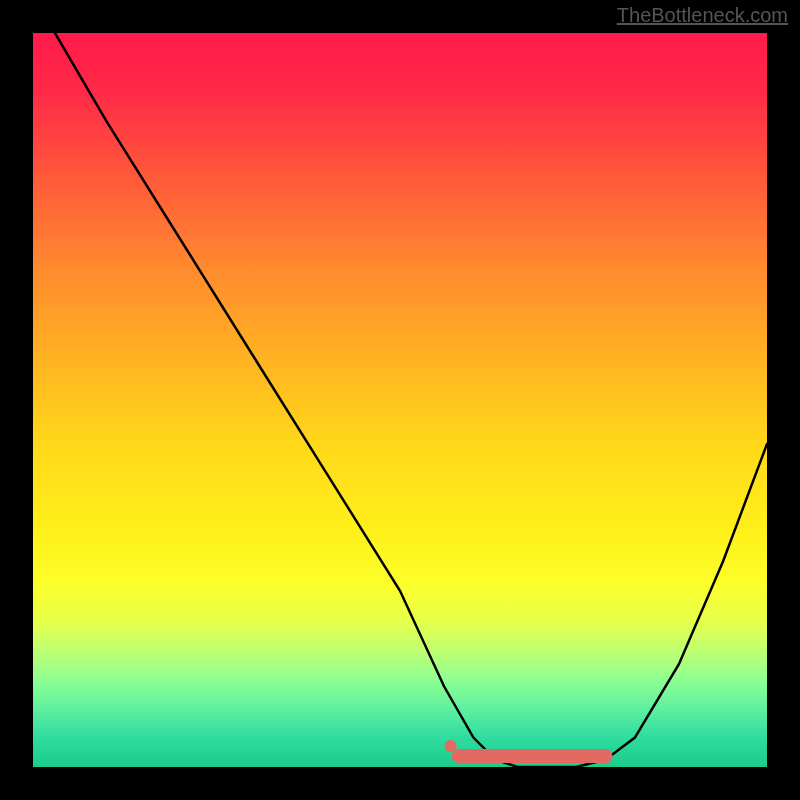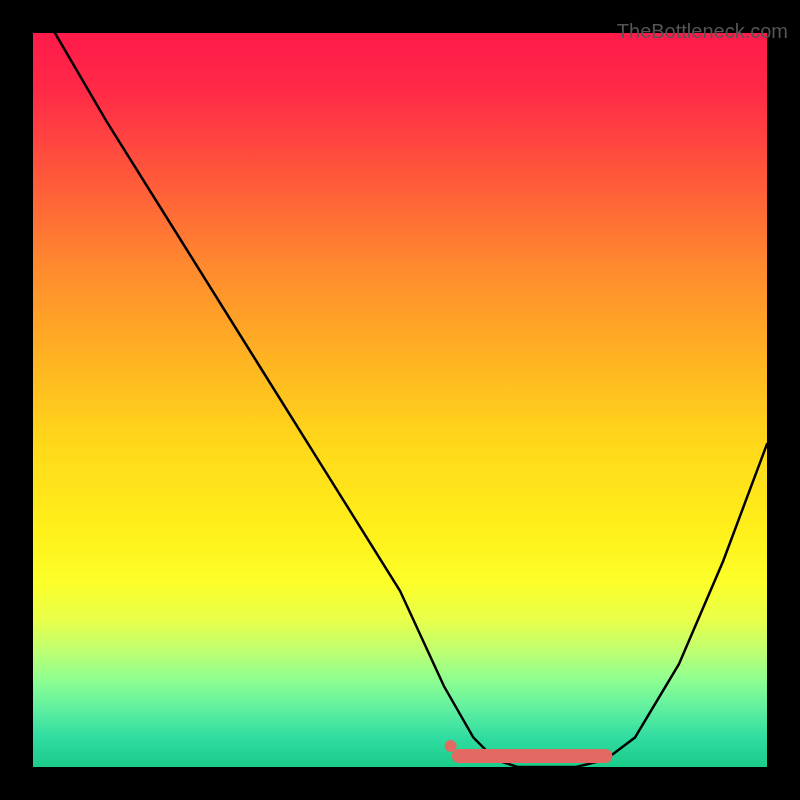--- a/index.html
+++ b/index.html
@@ -5,25 +5,26 @@
   * { margin: 0; padding: 0; box-sizing: border-box; }
   body {
     width: 800px;
     height: 800px;
     background: #000;
     position: relative;
     font-family: Arial, sans-serif;
   }
   .watermark {
     position: absolute;
-    top: 20px;
+    top: 4px;
     right: 12px;
     color: #555;
     font-size: 20px;
     z-index: 10;
+    text-decoration: underline;
   }
   .plot-area {
     position: absolute;
     left: 33px;
     top: 33px;
     width: 734px;
     height: 734px;
     background: linear-gradient(to bottom,
       #ff1a4a 0%,
       #ff2a47 8%,

